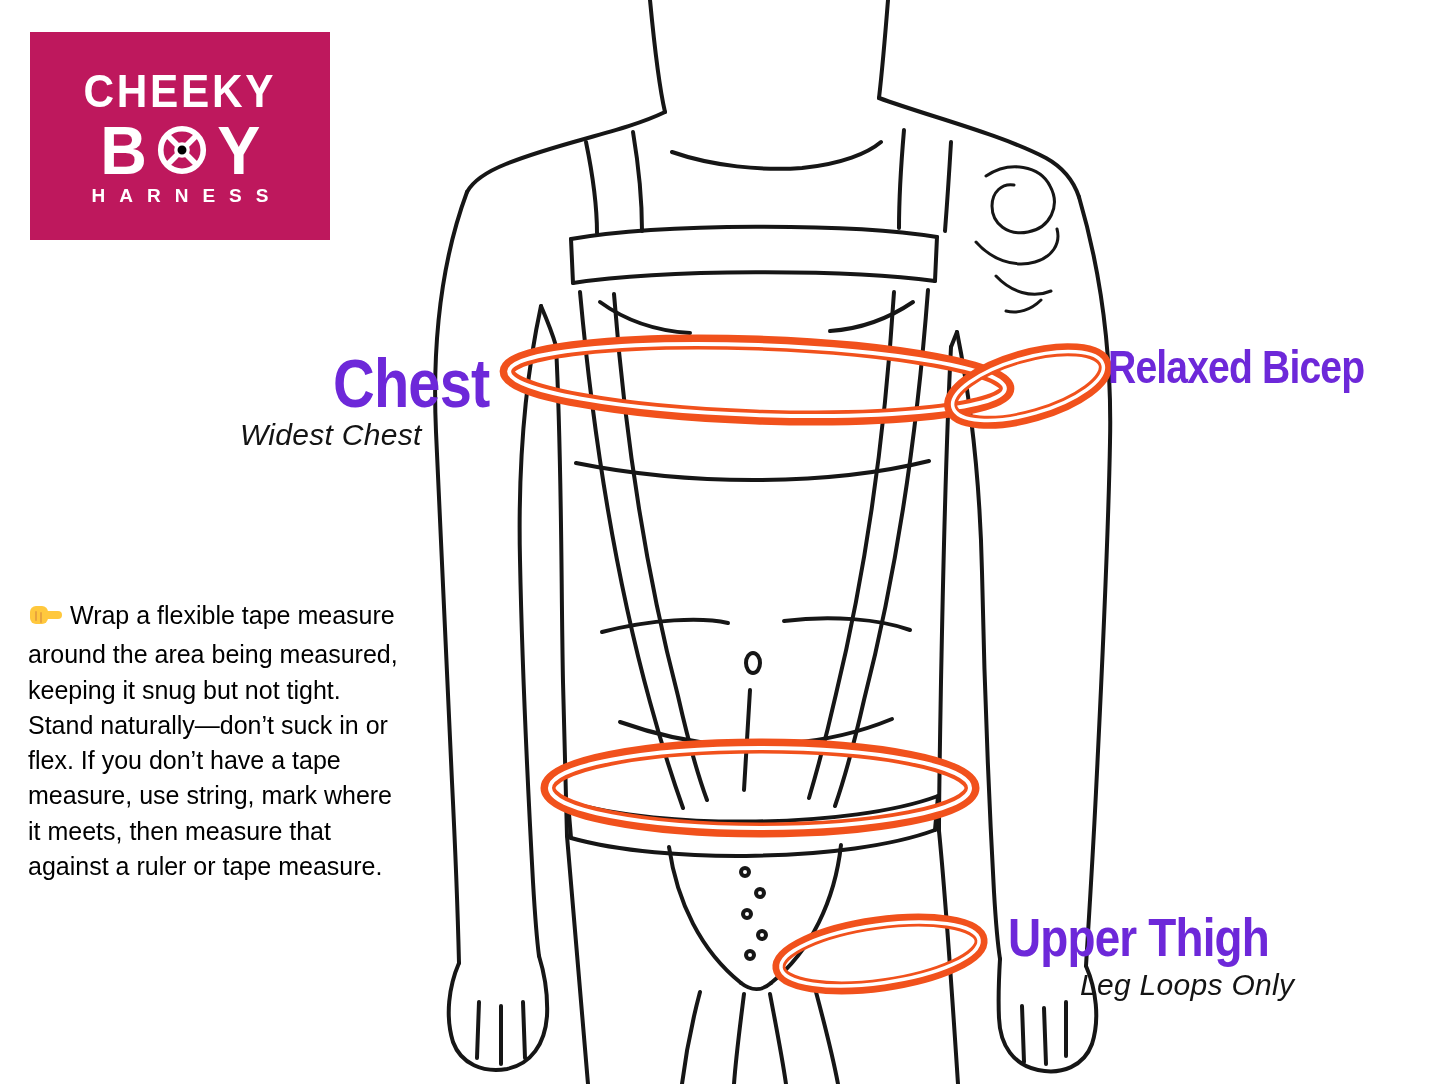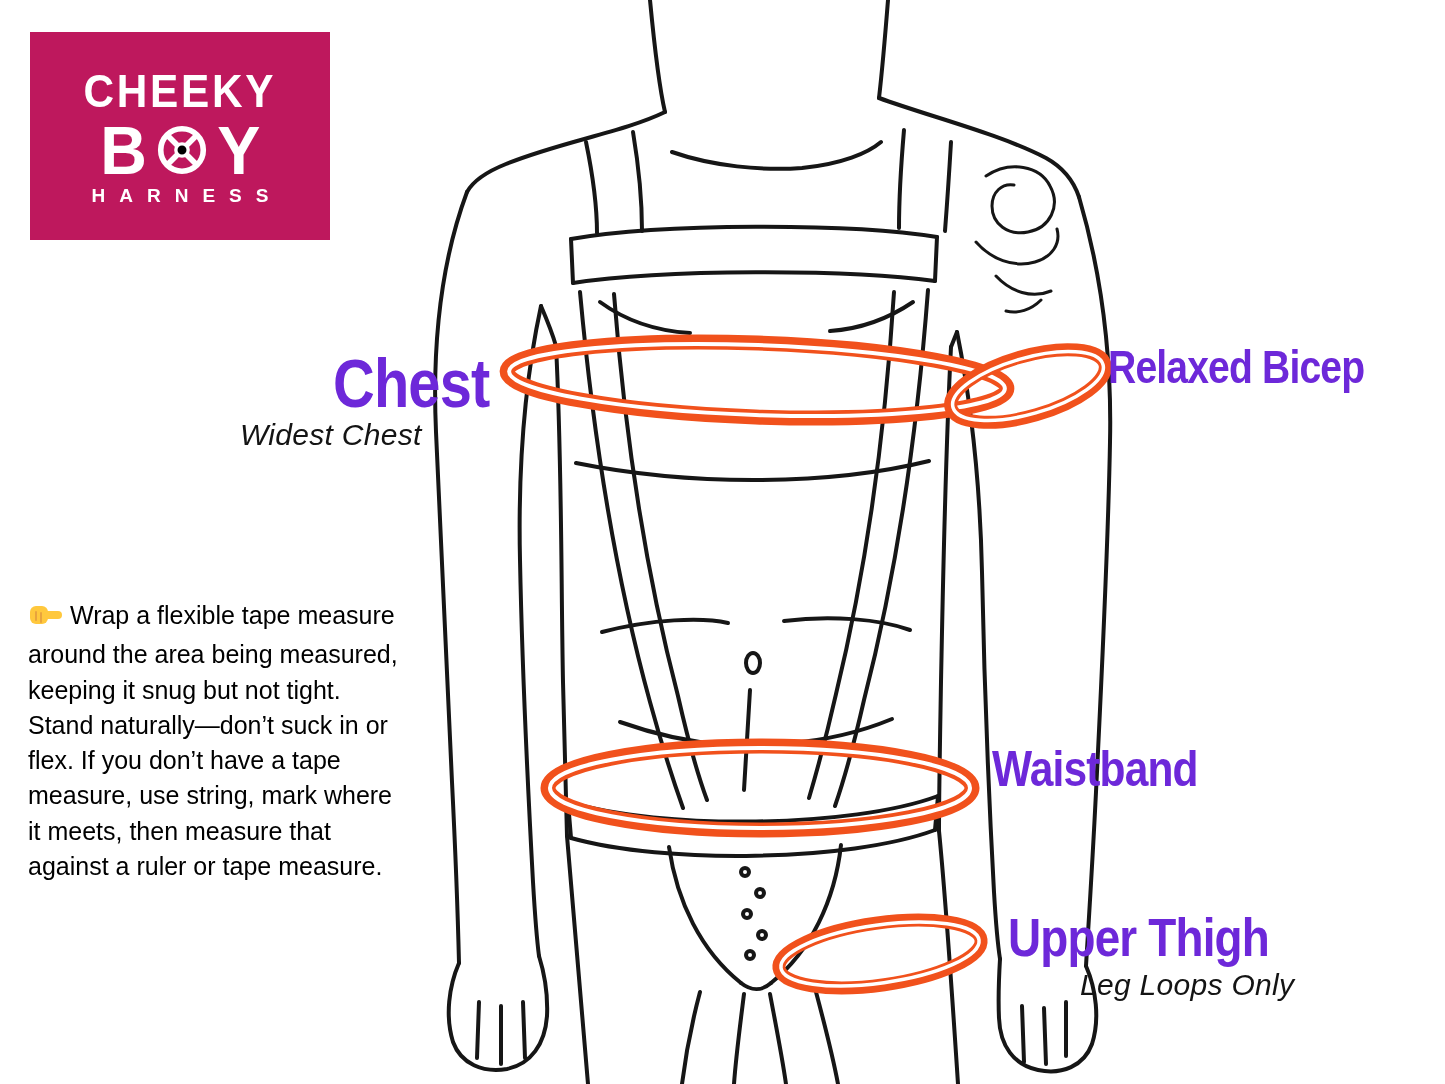--- a/index.html
+++ b/index.html
@@ -173,23 +173,20 @@
 
   <div class="label-title" id="label-chest">
     <span class="cond">Chest</span>
   </div>
   <div class="label-sub" id="sub-chest">Widest Chest</div>
 
   <div class="label-title" id="label-bicep">
     <span class="cond">Relaxed Bicep</span>
   </div>
 
-  <div class="label-title" id="label-waist">
-    <span class="cond">Waistband</span>
-  </div>
 
   <div class="label-title" id="label-thigh">
     <span class="cond">Upper Thigh</span>
   </div>
   <div class="label-sub" id="sub-thigh">Leg Loops Only</div>
 
   <div class="instructions">
     <span class="pointer-icon">
       <svg width="36" height="28" viewBox="0 0 36 28">
         <rect x="2" y="6" width="18" height="18" rx="6" fill="#FFC83D"></rect>

